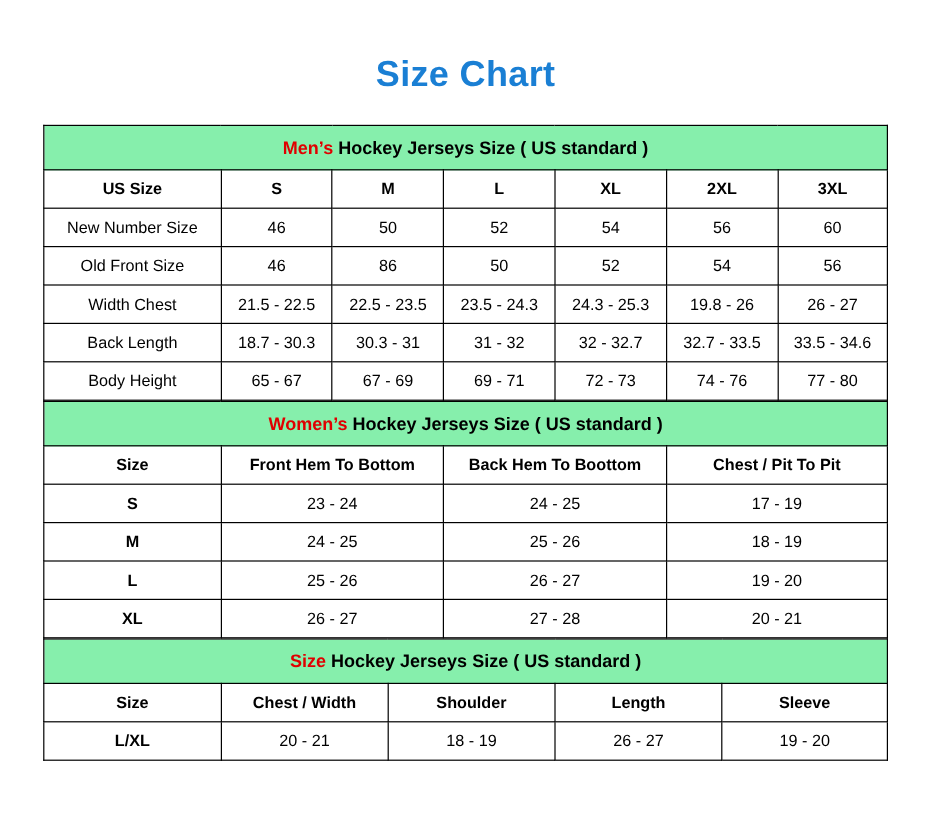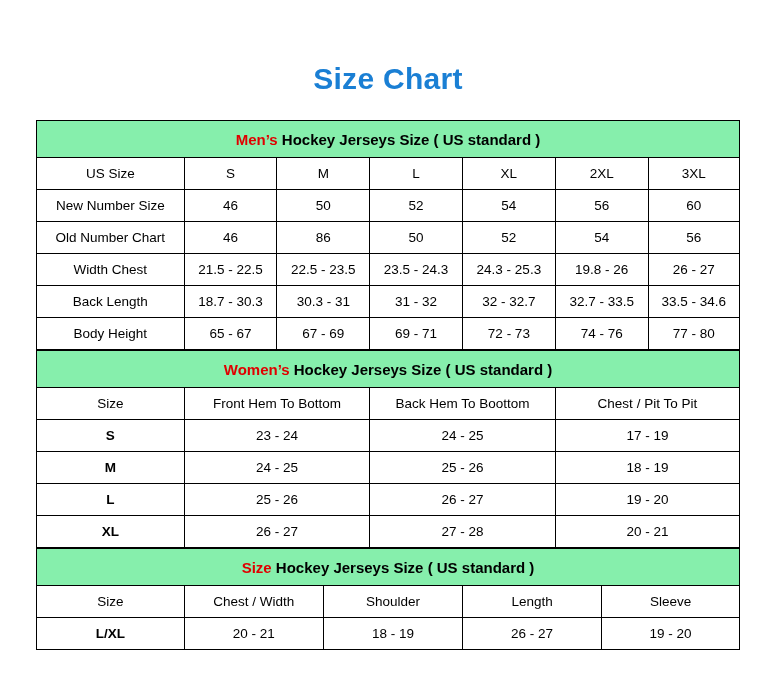--- a/index.html
+++ b/index.html
@@ -17,21 +17,21 @@
     position: relative;
     width: 776px;
     height: 692px;
     box-sizing: border-box;
   }
   .title {
     text-align: center;
     color: #1a7fd4;
     font-size: 30px;
     font-weight: bold;
-    padding-top: 62px;
+    padding-top: 46px;
     letter-spacing: 0.3px;
   }
   .chart-wrap {
     margin: 24px 36px 0 36px;
   }
   table.size-chart {
     width: 100%;
     border-collapse: collapse;
     table-layout: fixed;
   }
@@ -51,21 +51,21 @@
   }
   .sec-red {
     color: #e00000;
     font-weight: bold;
   }
   .sec-black {
     color: #000000;
     font-weight: bold;
   }
   td.col-head {
-    font-weight: normal;
+    font-weight: bold;
   }
   td.row-head {
     font-weight: normal;
   }
   td.row-head-bold {
     font-weight: bold;
   }
 </style>
 </head>
 <body>
@@ -104,21 +104,21 @@
         <tr>
           <td class="row-head">New Number Size</td>
           <td>46</td>
           <td>50</td>
           <td>52</td>
           <td>54</td>
           <td>56</td>
           <td>60</td>
         </tr>
         <tr>
-          <td class="row-head">Old Number Chart</td>
+          <td class="row-head">Old Front Size</td>
           <td>46</td>
           <td>86</td>
           <td>50</td>
           <td>52</td>
           <td>54</td>
           <td>56</td>
         </tr>
         <tr>
           <td class="row-head">Width Chest</td>
           <td>21.5 - 22.5</td>

